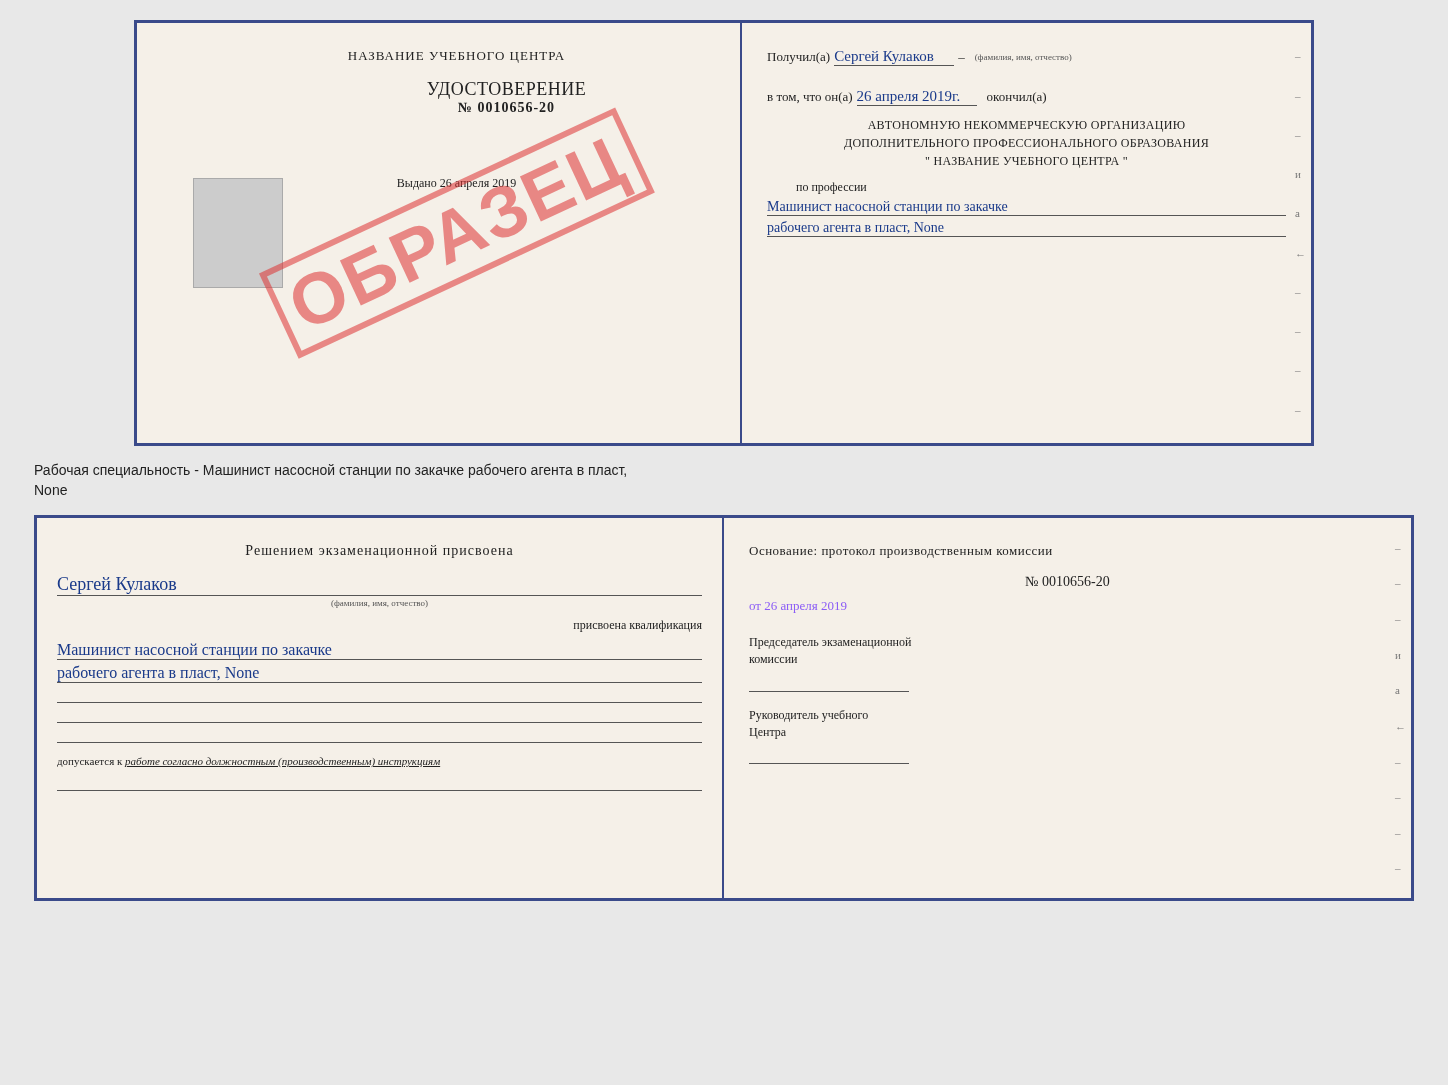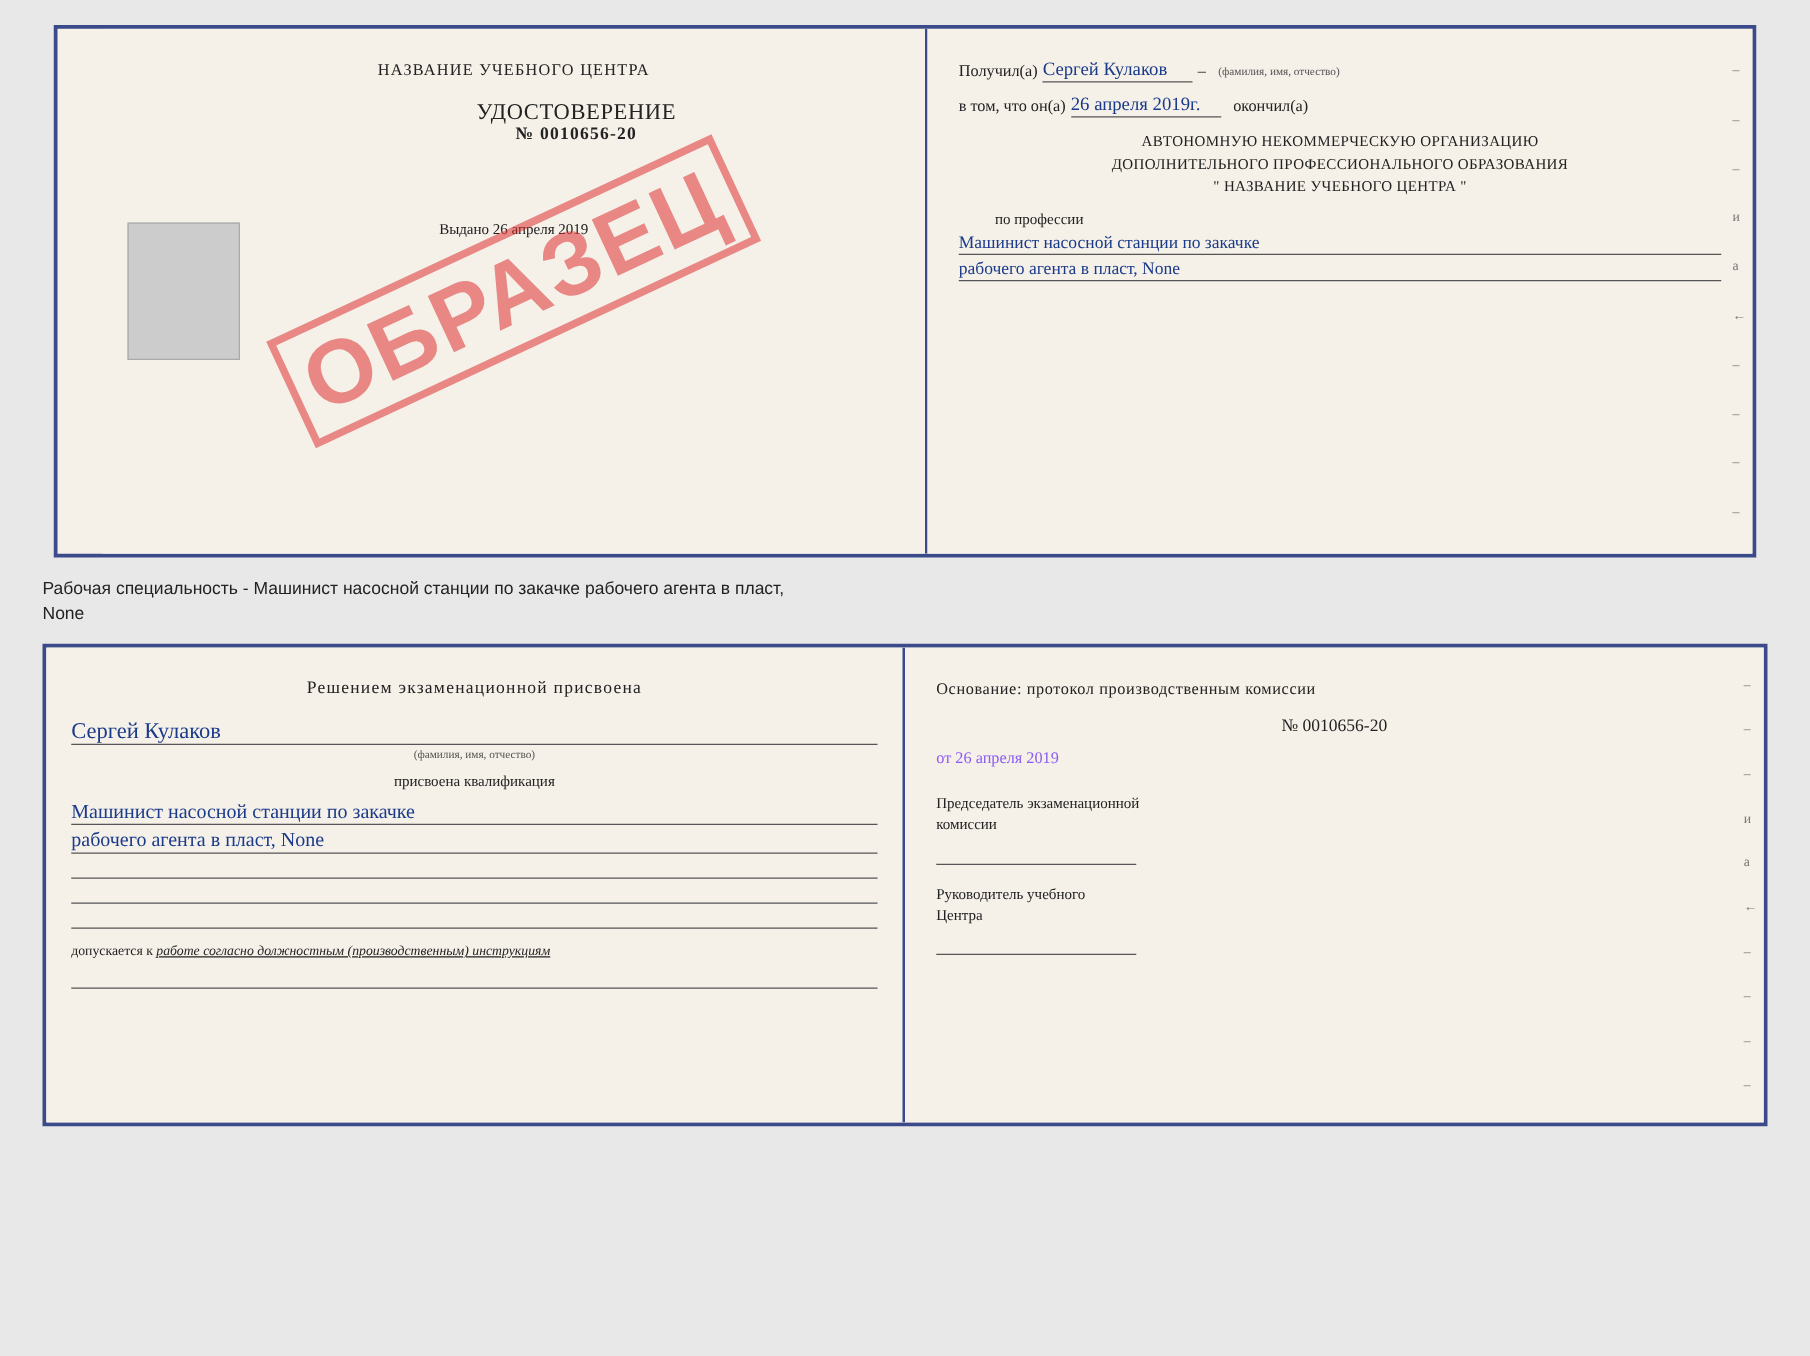--- a/index.html
+++ b/index.html
@@ -11,21 +11,21 @@
       display: flex;
       flex-direction: column;
       align-items: center;
       padding: 20px;
       gap: 15px;
     }
 
     
     .document-spread {
       display: flex;
-      width: 1362px;
+      width: 1180px;
       background: #f5f0e8;
       border: 3px solid #3a4a8a;
       position: relative;
       overflow: hidden;
       padding-left: 36px;
     }
 
     .doc-left {
       width: 50%;
       border-right: 2px solid #3a4a8a;
@@ -236,21 +236,21 @@
       font-size: 9px;
       color: #555;
       display: block;
       text-align: center;
       margin-bottom: 10px;
     }
 
     .assigned-label {
       font-size: 12px;
       color: #222;
-      text-align: center;
+      text-align: right;
       margin-bottom: 8px;
     }
 
     .qualification-hw {
       font-family: 'Segoe Script', 'Comic Sans MS', cursive;
       font-size: 16px;
       color: #1a3a8a;
       border-bottom: 1px solid #555;
       display: block;
       margin-bottom: 4px;
@@ -345,21 +345,21 @@
 
   <div class="doc-right">
 
     <div class="right-line">
       <span class="label">Получил(а)</span>
       <span class="handwritten">Сергей Кулаков</span>
       <span style="margin-left:4px; margin-right:10px; font-size:13px;">–</span>
       <span class="hint-text">(фамилия, имя, отчество)</span>
     </div>
 
-    <div class="right-line" style="margin-top: 10px;">
+    <div class="right-line" style="margin-top: 22px;">
       <span class="label">в том, что он(а)</span>
       <span class="handwritten">26 апреля 2019г.</span>
       <span class="label" style="margin-left: 10px;">окончил(а)</span>
     </div>
 
     <div class="right-block-text">
       <div>АВТОНОМНУЮ НЕКОММЕРЧЕСКУЮ ОРГАНИЗАЦИЮ</div>
       <div>ДОПОЛНИТЕЛЬНОГО ПРОФЕССИОНАЛЬНОГО ОБРАЗОВАНИЯ</div>
       <div>"  НАЗВАНИЕ УЧЕБНОГО ЦЕНТРА  "</div>
     </div>

